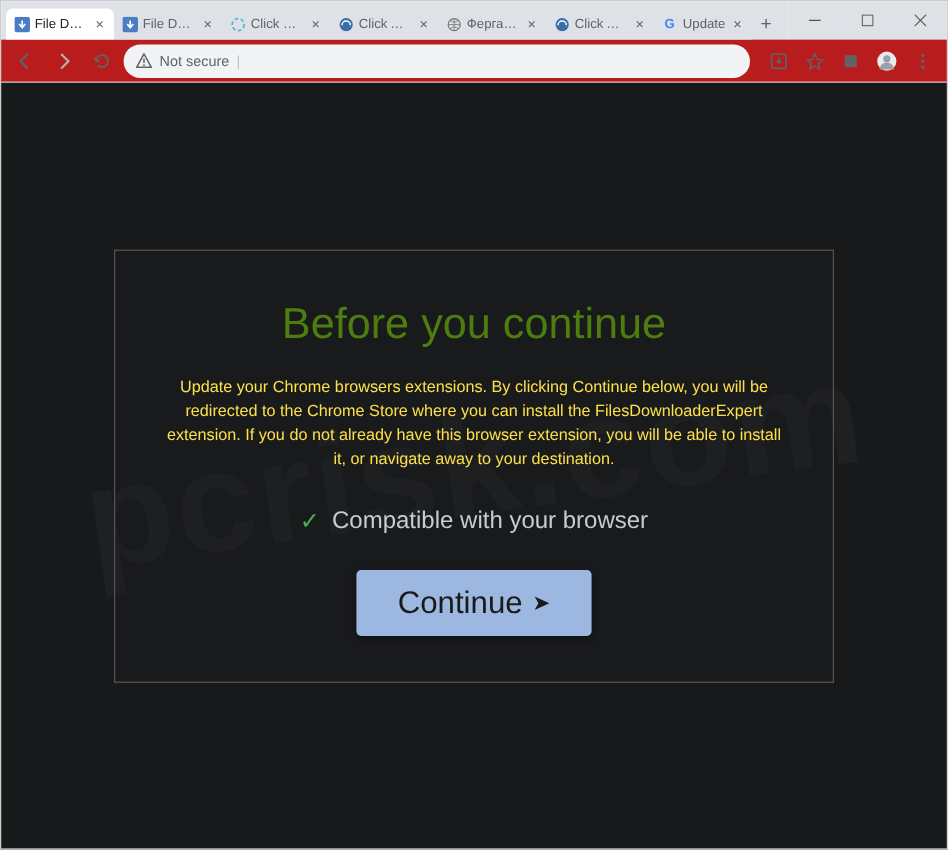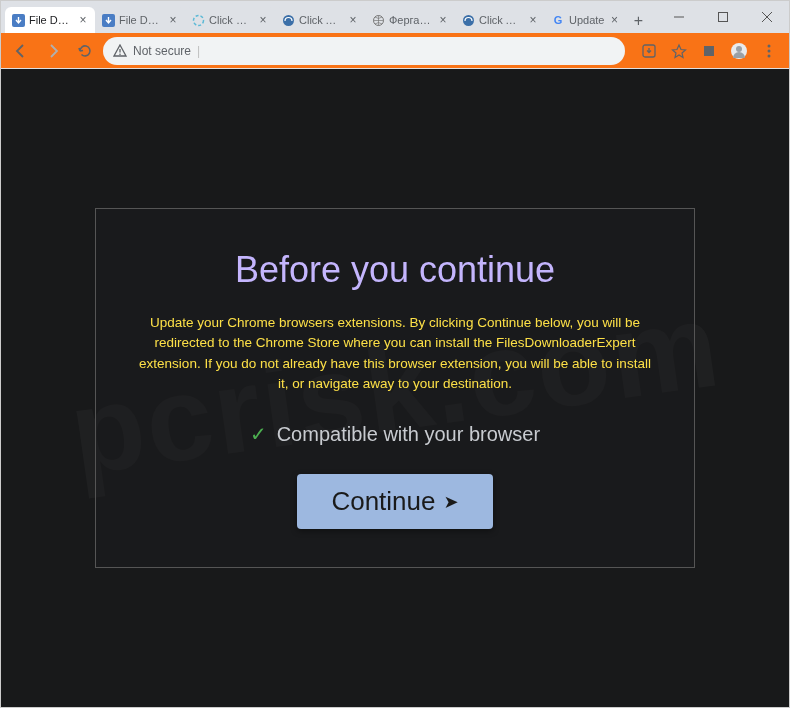--- a/index.html
+++ b/index.html
@@ -78,21 +78,21 @@
       width:24px;height:24px;display:flex;align-items:center;justify-content:center;color:#5f6368;font-size:16px;margin-top:2px;
     }
     .window-controls {
       display:flex;height:32px;background:#dee1e6;
     }
     .win-btn {
       width:44px;height:32px;display:flex;align-items:center;justify-content:center;color:#5f6368;
     }
     .toolbar {
       height: 36px;
-      background: #f97316;
+      background: #b91c1c;
       display: flex;
       align-items: center;
       padding: 0 6px;
       gap: 4px;
       border-bottom: 1px solid #e0e0e0;
     }
     .nav-btn {
       width: 28px;
       height: 28px;
       display: flex;
@@ -142,21 +142,21 @@
     .modal {
       width: 600px;
       border: 1px solid #555;
       background: rgba(30,31,32,0.3);
       padding: 40px 42px 38px 42px;
       text-align: center;
       position: relative;
       z-index: 2;
     }
     .modal h1 {
-      color: #c4b5fd;
+      color: #4d7c0f;
       font-size: 36px;
       font-weight: 400;
       margin-bottom: 22px;
     }
     .modal p {
       color: #fde047;
       font-size: 13.5px;
       line-height: 1.5;
       margin-bottom: 28px;
     }

